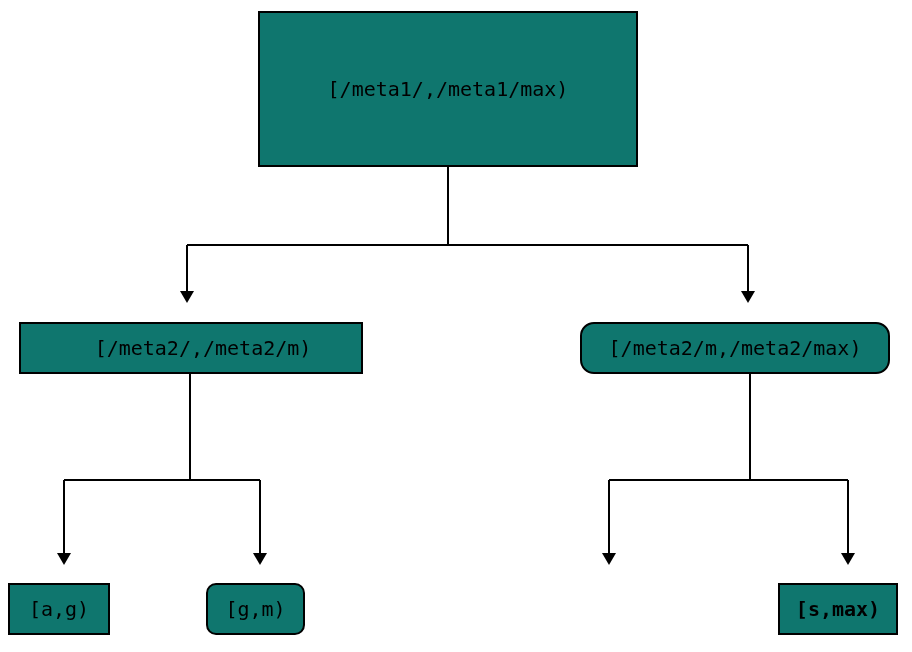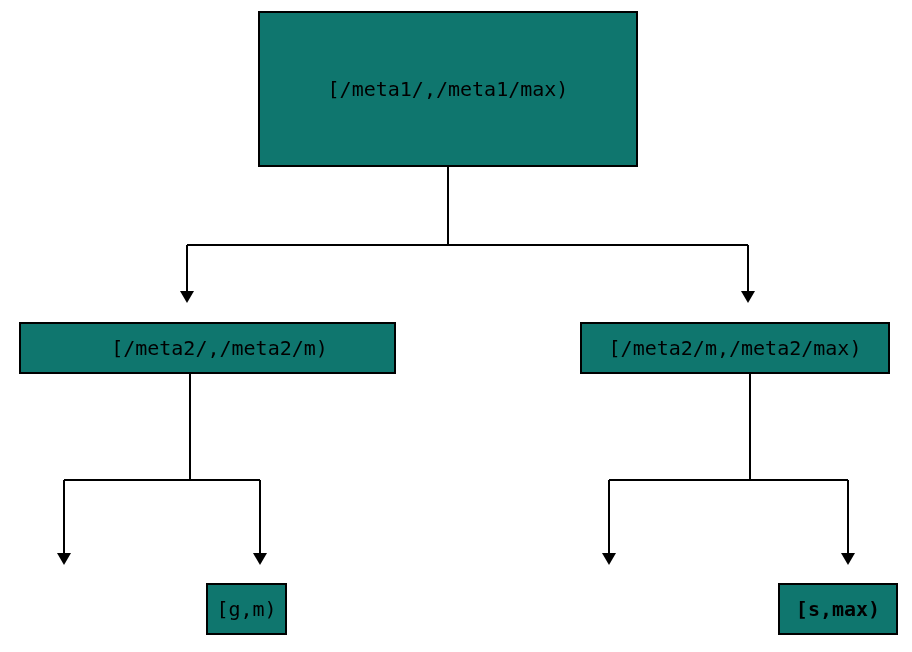--- a/index.html
+++ b/index.html
@@ -49,43 +49,45 @@
     left: 258px;
     top: 11px;
     width: 380px;
     height: 156px;
   }
 
   
   #node-mid-left {
     left: 19px;
     top: 322px;
-    width: 377px;
+    width: 344px;
     height: 52px;
     padding-left: 24px;
   }
   #node-mid-right {
     left: 580px;
     top: 322px;
     width: 310px;
     height: 52px;
+    border-radius: 14px;
   }
 
   
   #node-leaf-ag {
     left: 8px;
     top: 583px;
     width: 102px;
     height: 52px;
   }
   #node-leaf-gm {
     left: 206px;
     top: 583px;
-    width: 81px;
+    width: 99px;
     height: 52px;
+    border-radius: 10px;
   }
   #node-leaf-ms {
     left: 552px;
     top: 583px;
     width: 101px;
     height: 52px;
   }
   #node-leaf-smax {
     left: 778px;
     top: 583px;
@@ -138,20 +140,23 @@
   </div>
 
   <div class="tree-node" id="node-mid-left">
     <span class="node-label">[/meta2/,/meta2/m)</span>
   </div>
 
   <div class="tree-node" id="node-mid-right">
     <span class="node-label">[/meta2/m,/meta2/max)</span>
   </div>
 
+  <div class="tree-node" id="node-leaf-ag">
+    <span class="node-label">[a,g)</span>
+  </div>
 
   <div class="tree-node" id="node-leaf-gm">
     <span class="node-label">[g,m)</span>
   </div>
 
 
   <div class="tree-node" id="node-leaf-smax">
     <span class="node-label">[s,max)</span>
   </div>
 

